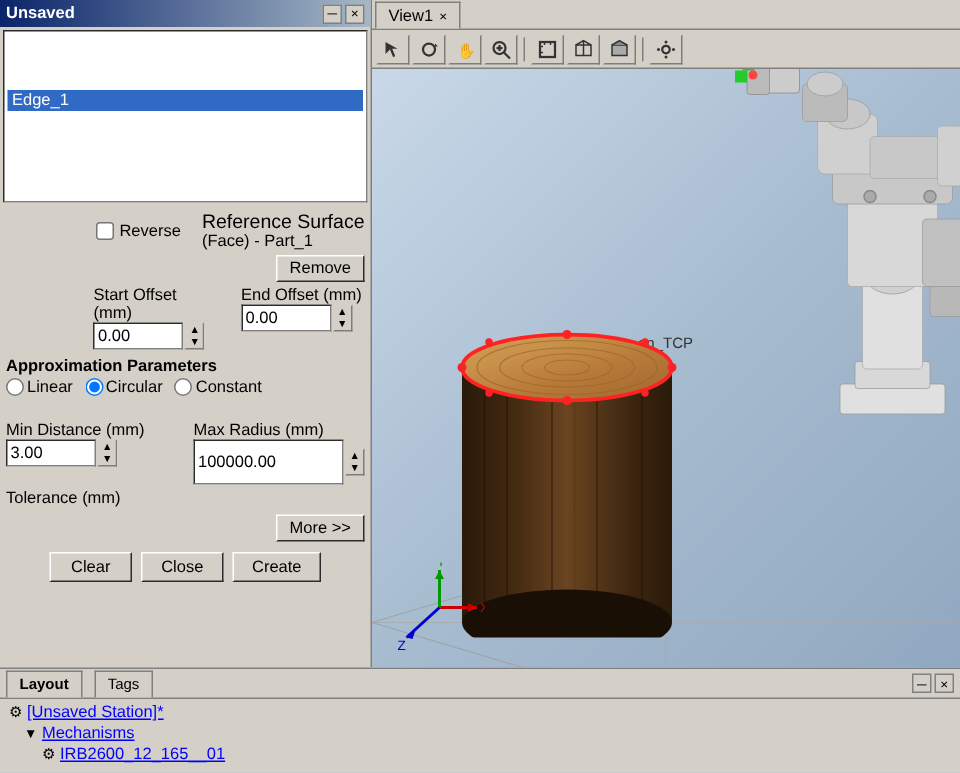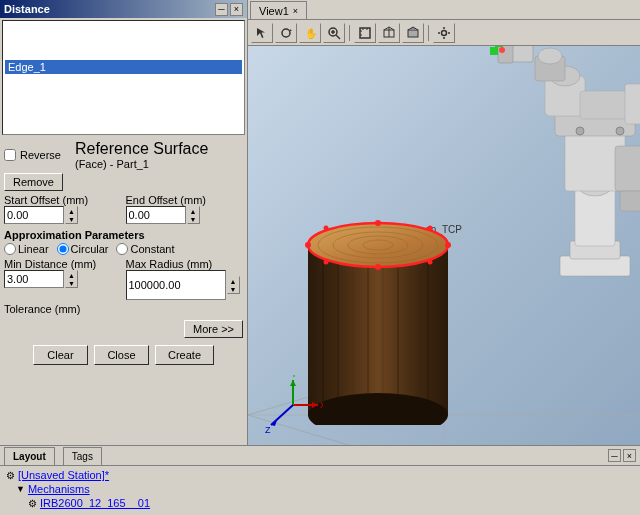--- a/index.html
+++ b/index.html
@@ -76,41 +76,42 @@
       padding: 1px 3px;
       font-size: 11px;
       margin-top: 37px;
     }
 
     .form-section {
       padding: 3px 4px;
       display: flex;
       flex-direction: column;
       gap: 3px;
+      align-items: flex-end;
     }
 
     .row {
       display: flex;
       align-items: center;
       gap: 4px;
     }
 
     .checkbox-row {
       display: flex;
       align-items: center;
       gap: 4px;
     }
 
     .ref-surface-box {
       margin-left: auto;
       font-size: 11px;
     }
 
     .ref-label {
-      font-size: 16px;
+      font-size: 13px;
       color: black;
     }
 
     .ref-value {
       font-size: 11px;
       color: black;
     }
 
     .btn {
       background: #d4d0c8;
@@ -180,21 +181,21 @@
     }
 
     .radio-item {
       display: flex;
       align-items: center;
       gap: 2px;
     }
 
     .two-col {
       display: flex;
-      gap: 4px;
+      gap: 16px;
     }
 
     .col-half {
       flex: 1;
     }
 
     .spinbox-wide {
       width: 100px;
       height: 30px;
       border: 1px inset #808080;
@@ -395,21 +396,21 @@
       height: 12px;
     }
   </style>
 </head>
 <body>
 
 <div class="main-area">
 
   <div class="left-panel">
     <div class="panel-titlebar">
-      <span>Distance</span>
+      <span>Unsaved</span>
       <div class="panel-titlebar-buttons">
         <button class="panel-titlebar-btn">─</button>
         <button class="panel-titlebar-btn">×</button>
       </div>
     </div>
 
     <div class="edge-list">
       <div class="edge-item">Edge_1</div>
     </div>
 
@@ -464,21 +465,21 @@
         <div class="radio-item">
           <input type="radio" name="approx" id="circular" checked="" style="">
           <label for="circular">Circular</label>
         </div>
         <div class="radio-item">
           <input type="radio" name="approx" id="constant" style="">
           <label for="constant">Constant</label>
         </div>
       </div>
 
-      <div class="two-col" style="margin-top:3px;">
+      <div class="two-col" style="margin-top:17px;">
         <div class="col-half">
           <div class="label">Min Distance (mm)</div>
           <div class="field-group">
             <input class="spinbox" type="text" value="3.00" style="">
             <div class="spin-arrows">
               <button class="spin-up">▲</button>
               <button class="spin-down">▼</button>
             </div>
           </div>
         </div>

